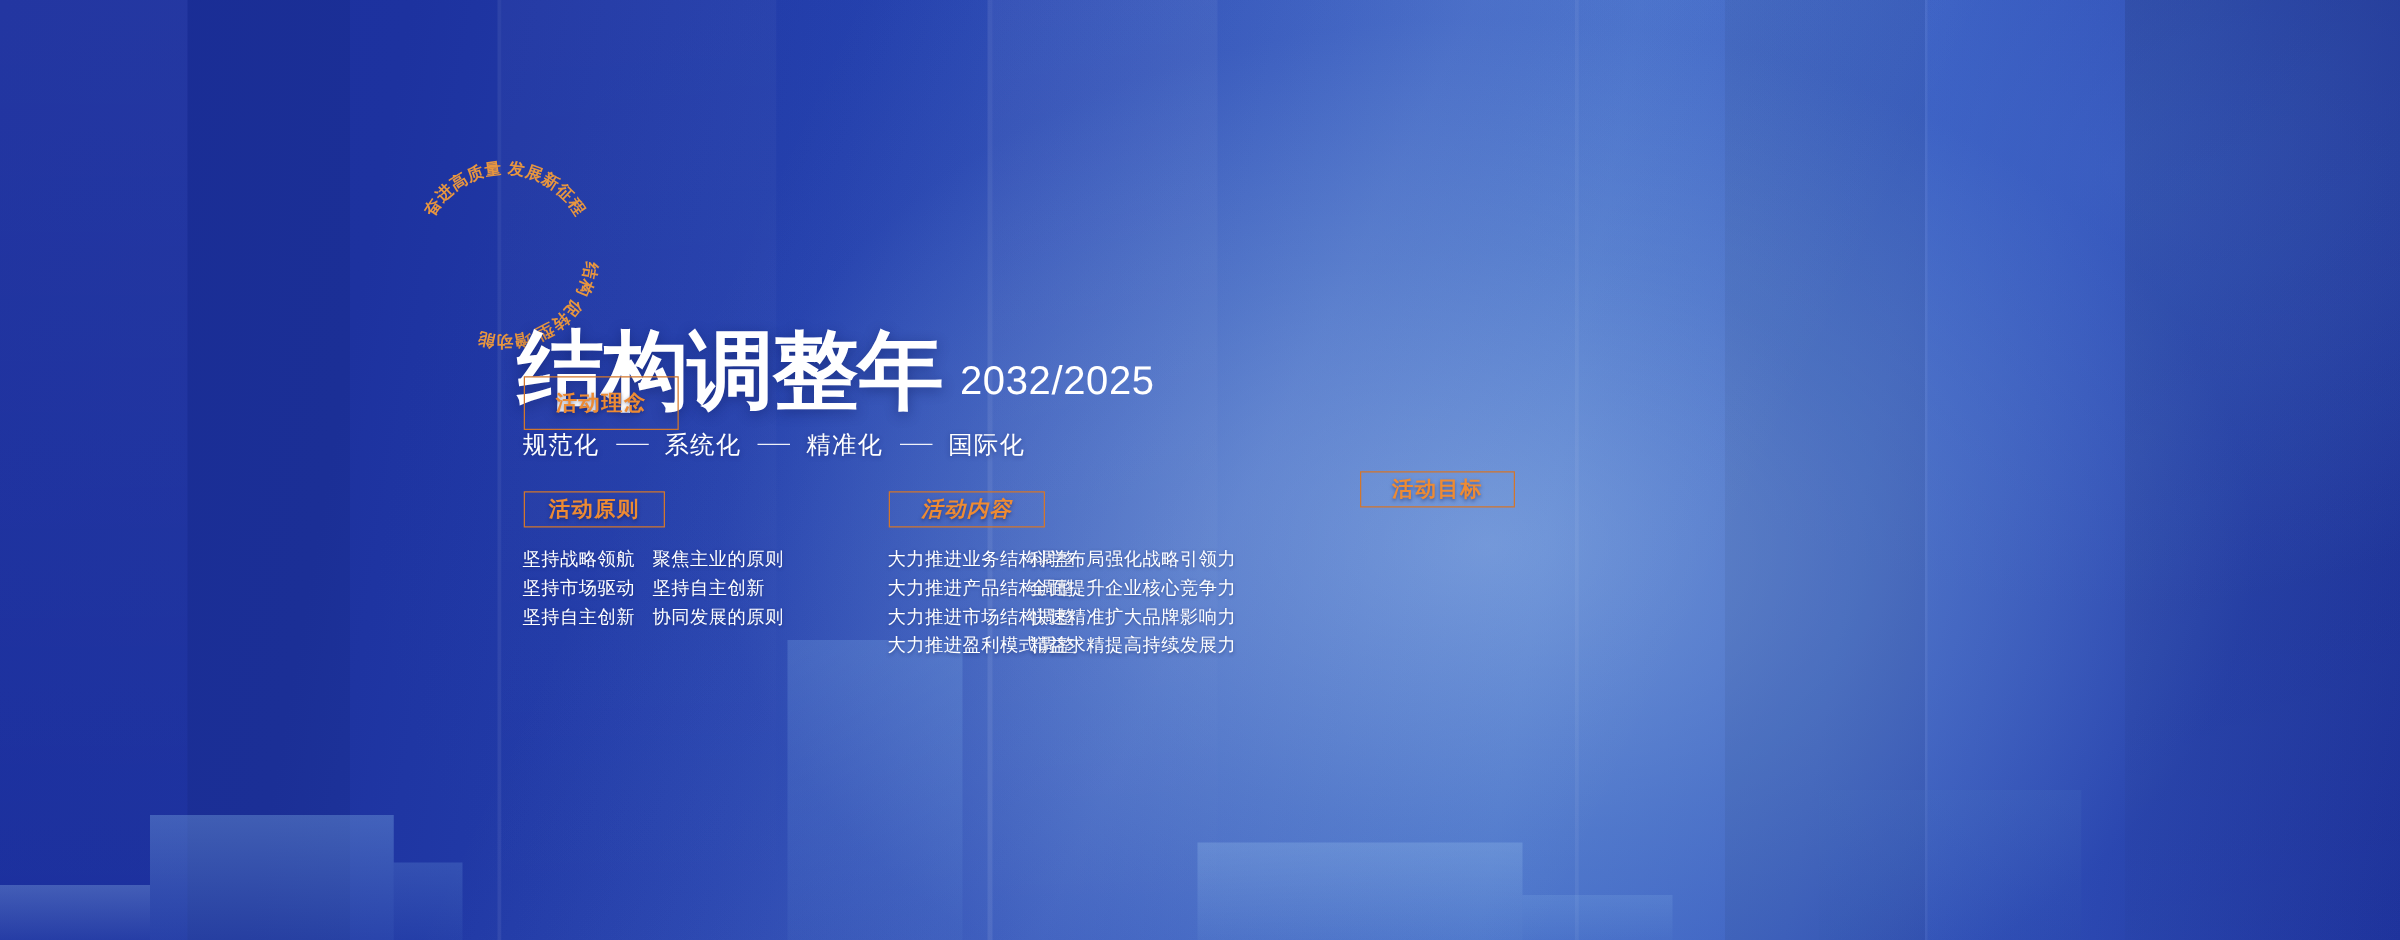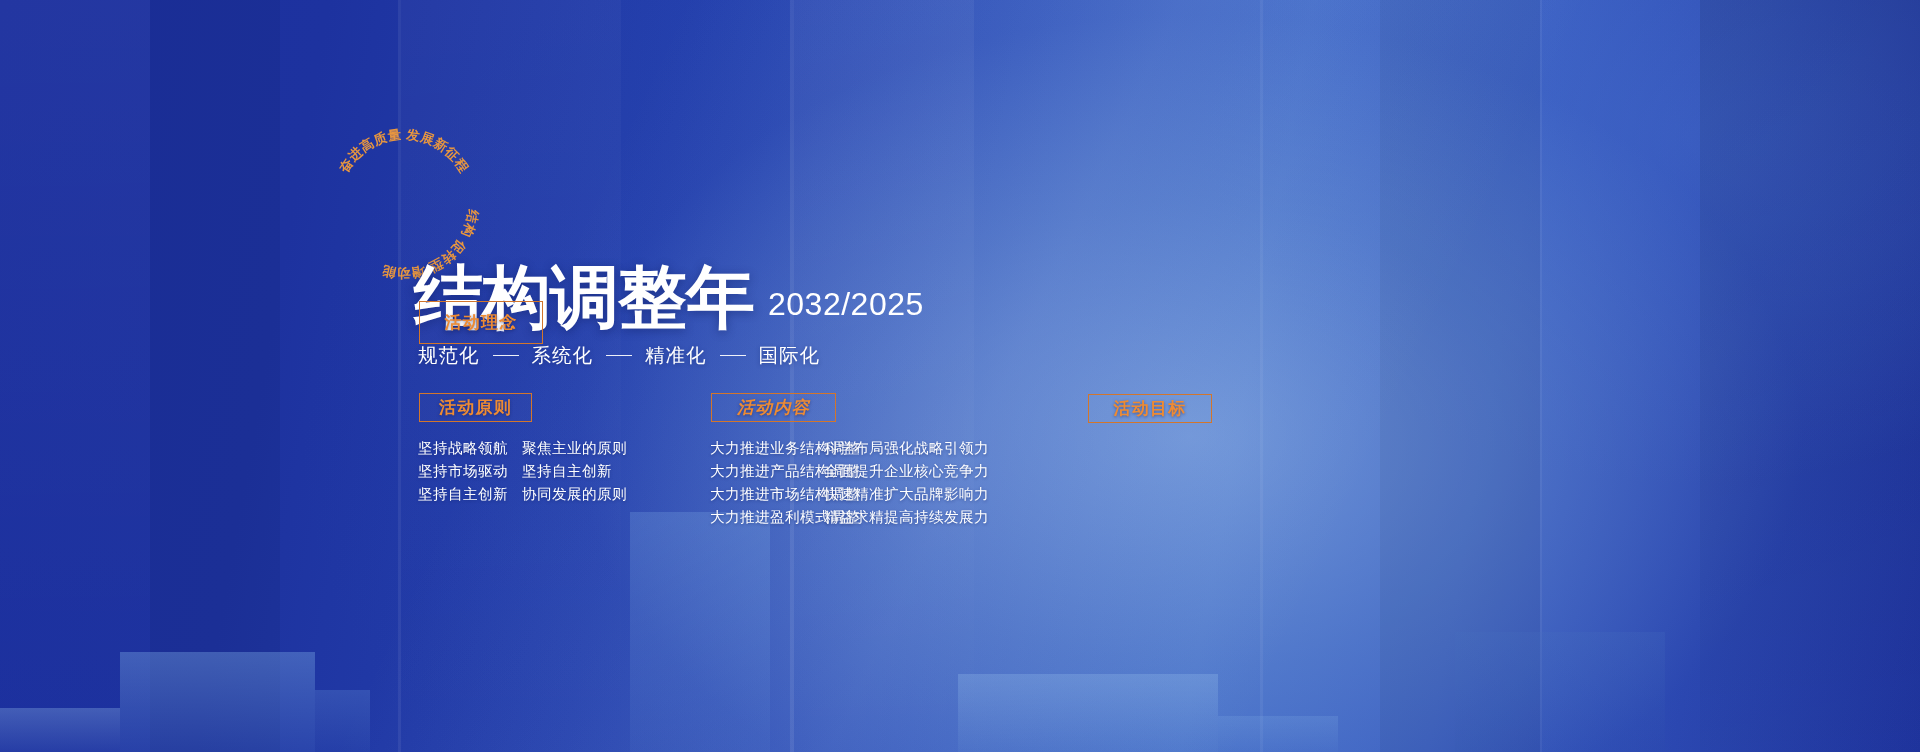--- a/index.html
+++ b/index.html
@@ -85,21 +85,21 @@
     font-weight:700;
     font-size:17px;
     letter-spacing:1.2px;
     display:flex; align-items:center; justify-content:center;
     text-shadow:0 1px 3px rgba(20,30,90,0.5);
     font-family:"DejaVu Sans","Liberation Sans",sans-serif;
   }
   #badge-concept   { left:419px;  top:301px; width:124px; height:43px; }
   #badge-principle { left:419px;  top:393px; width:113px; height:29px; }
   #badge-content   { left:711px;  top:393px; width:125px; height:29px;font-style:italic; }
-  #badge-goal      { left:1088px; top:394px; width:124px; height:29px; }
+  #badge-goal      { left:1088px; top:377px; width:124px; height:29px; }
 
   
   #keywords {
     position:absolute;
     left:418px; top:342px;
     display:flex; align-items:center;
     color:#ffffff;
     font-size:19.5px;
     letter-spacing:1px;
     white-space:nowrap;

